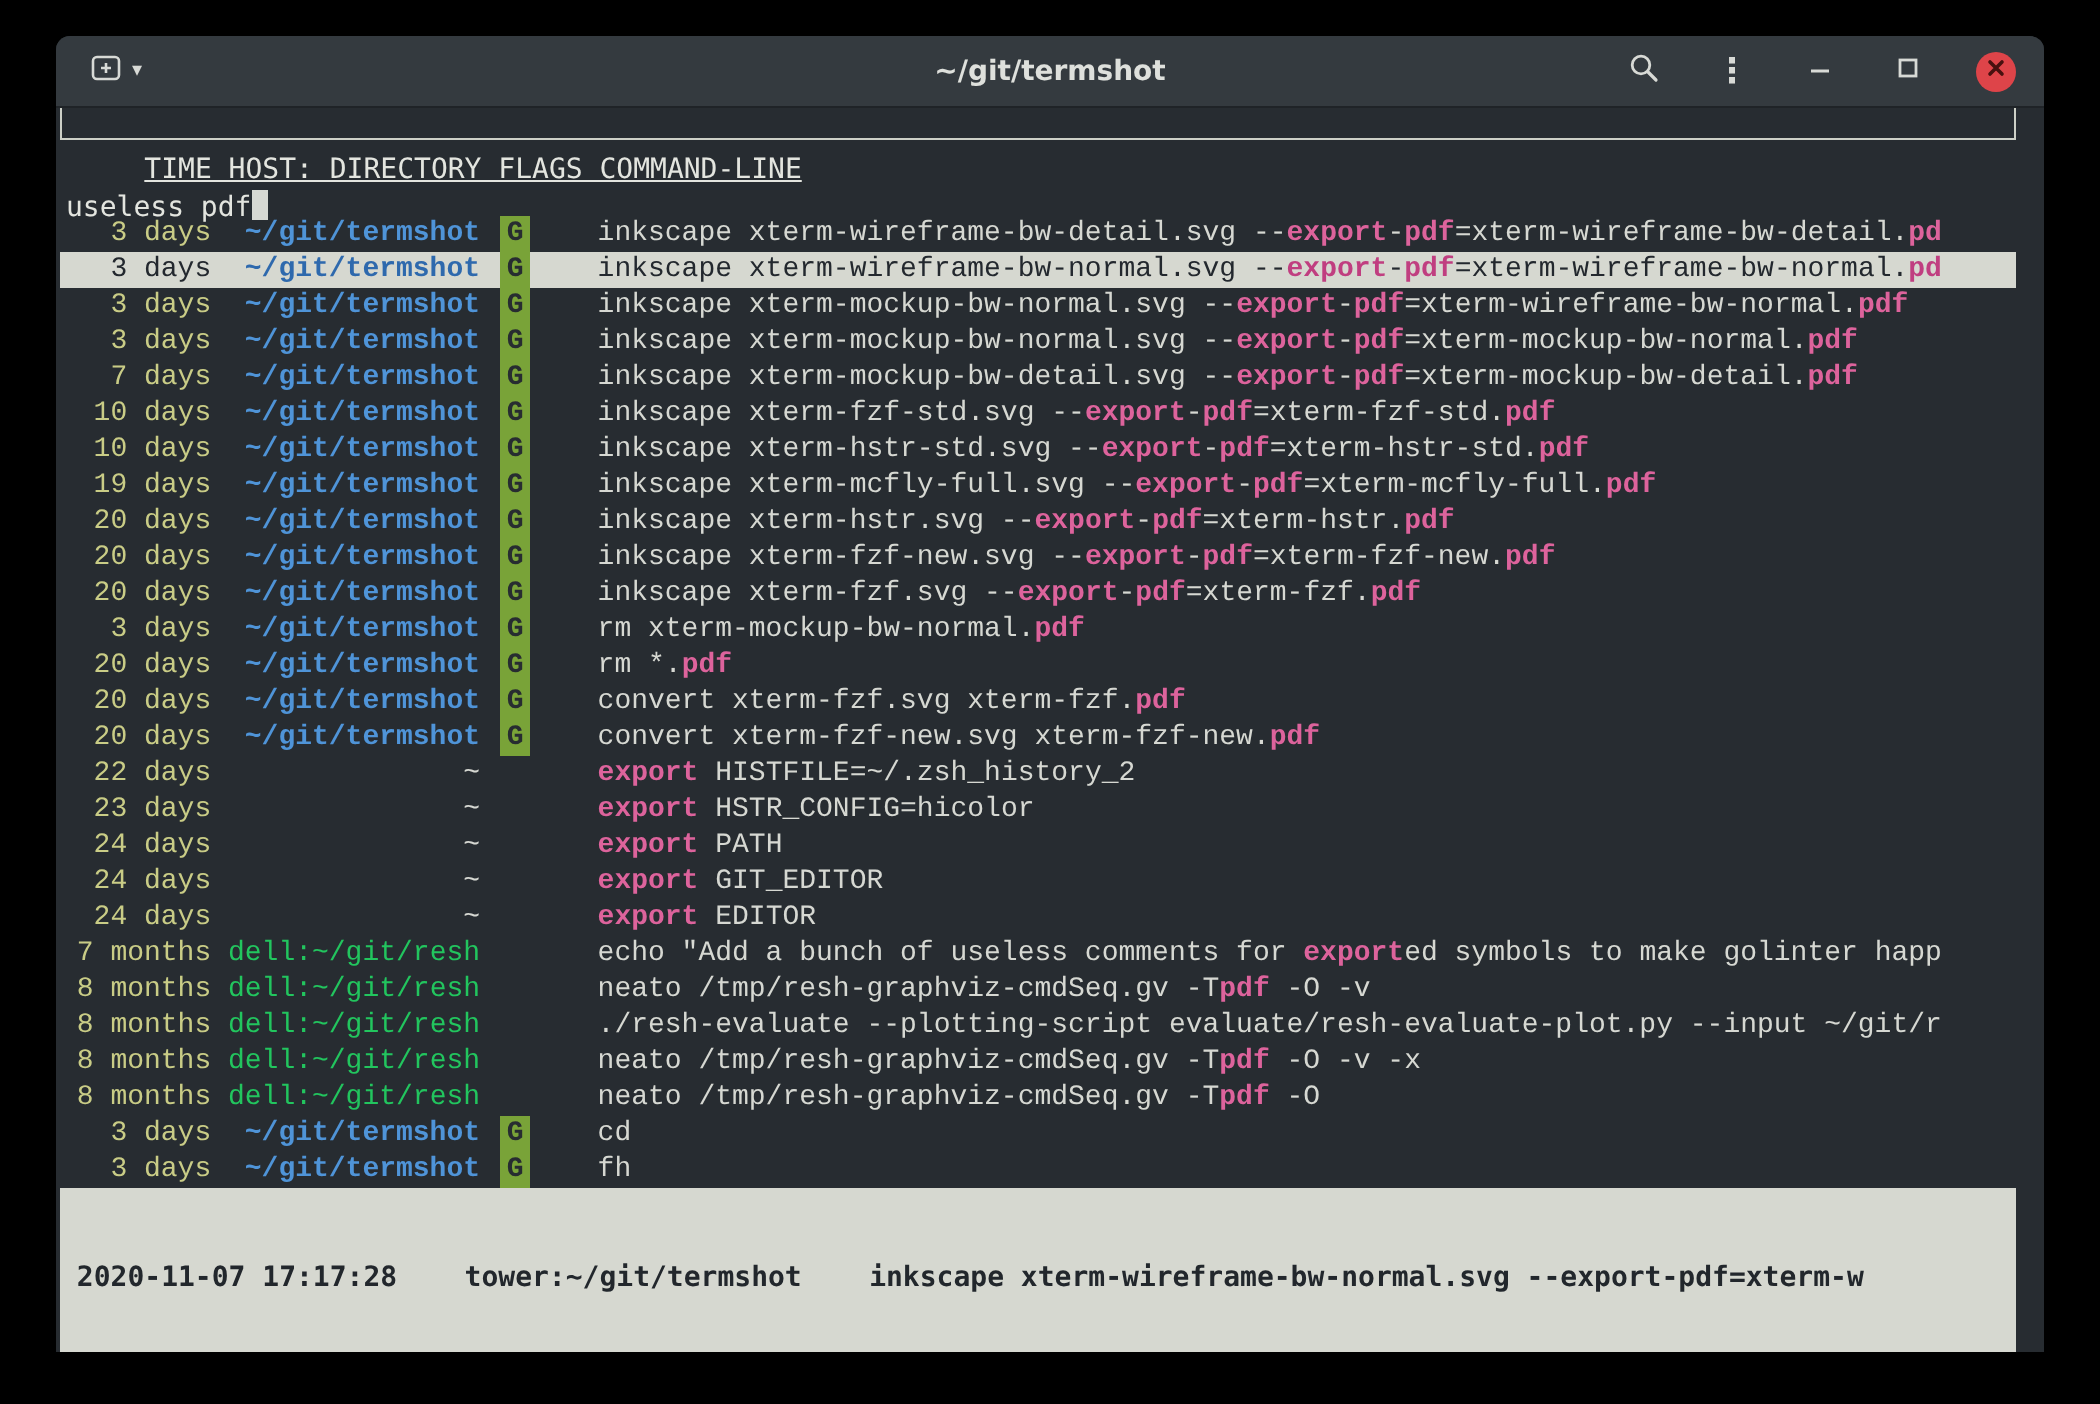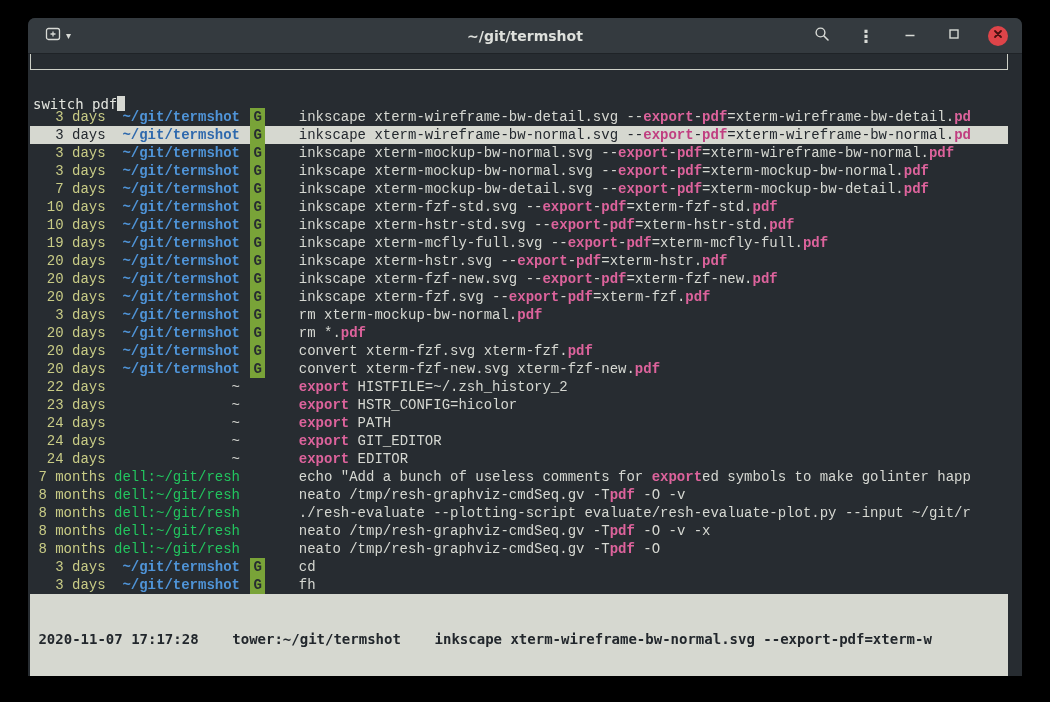--- a/index.html
+++ b/index.html
@@ -127,24 +127,24 @@
             </svg>
           </span>
         </button>
       </div>
     </div>
 
     <div class="terminal">
 
       <div class="search-panel">
         <span class="search-title">RESH CLI - CONTEXTUAL MODE - (CTRL+R to switch to RAW MODE)</span>
-        <div class="search-line"><span>switch pdf</span><span class="cursor"></span></div>
+        <div class="search-line"><span>useless pdf</span><span class="cursor"></span></div>
       </div>
 
-      <div class="hist-header"><span class="hdr-pad">     </span></div>
+      <div class="hist-header"><span class="hdr-pad">     </span><span class="hdr-text">TIME HOST: DIRECTORY FLAGS COMMAND-LINE</span></div>
 
       <div class="history" id="history-rows"><div class="hrow"><span class="col-time">3 days</span><span class="col-dir local">~/git/termshot</span><span class="col-flags"><span class="flag-badge">G</span></span><span class="col-cmd"><span>inkscape xterm-wireframe-bw-detail.svg --</span><span class="match">export</span><span>-</span><span class="match">pdf</span><span>=xterm-wireframe-bw-detail.</span><span class="match">pd</span></span></div><div class="hrow selected"><span class="col-time">3 days</span><span class="col-dir local">~/git/termshot</span><span class="col-flags"><span class="flag-badge">G</span></span><span class="col-cmd"><span>inkscape xterm-wireframe-bw-normal.svg --</span><span class="match">export</span><span>-</span><span class="match">pdf</span><span>=xterm-wireframe-bw-normal.</span><span class="match">pd</span></span></div><div class="hrow"><span class="col-time">3 days</span><span class="col-dir local">~/git/termshot</span><span class="col-flags"><span class="flag-badge">G</span></span><span class="col-cmd"><span>inkscape xterm-mockup-bw-normal.svg --</span><span class="match">export</span><span>-</span><span class="match">pdf</span><span>=xterm-wireframe-bw-normal.</span><span class="match">pdf</span></span></div><div class="hrow"><span class="col-time">3 days</span><span class="col-dir local">~/git/termshot</span><span class="col-flags"><span class="flag-badge">G</span></span><span class="col-cmd"><span>inkscape xterm-mockup-bw-normal.svg --</span><span class="match">export</span><span>-</span><span class="match">pdf</span><span>=xterm-mockup-bw-normal.</span><span class="match">pdf</span></span></div><div class="hrow"><span class="col-time">7 days</span><span class="col-dir local">~/git/termshot</span><span class="col-flags"><span class="flag-badge">G</span></span><span class="col-cmd"><span>inkscape xterm-mockup-bw-detail.svg --</span><span class="match">export</span><span>-</span><span class="match">pdf</span><span>=xterm-mockup-bw-detail.</span><span class="match">pdf</span></span></div><div class="hrow"><span class="col-time">10 days</span><span class="col-dir local">~/git/termshot</span><span class="col-flags"><span class="flag-badge">G</span></span><span class="col-cmd"><span>inkscape xterm-fzf-std.svg --</span><span class="match">export</span><span>-</span><span class="match">pdf</span><span>=xterm-fzf-std.</span><span class="match">pdf</span></span></div><div class="hrow"><span class="col-time">10 days</span><span class="col-dir local">~/git/termshot</span><span class="col-flags"><span class="flag-badge">G</span></span><span class="col-cmd"><span>inkscape xterm-hstr-std.svg --</span><span class="match">export</span><span>-</span><span class="match">pdf</span><span>=xterm-hstr-std.</span><span class="match">pdf</span></span></div><div class="hrow"><span class="col-time">19 days</span><span class="col-dir local">~/git/termshot</span><span class="col-flags"><span class="flag-badge">G</span></span><span class="col-cmd"><span>inkscape xterm-mcfly-full.svg --</span><span class="match">export</span><span>-</span><span class="match">pdf</span><span>=xterm-mcfly-full.</span><span class="match">pdf</span></span></div><div class="hrow"><span class="col-time">20 days</span><span class="col-dir local">~/git/termshot</span><span class="col-flags"><span class="flag-badge">G</span></span><span class="col-cmd"><span>inkscape xterm-hstr.svg --</span><span class="match">export</span><span>-</span><span class="match">pdf</span><span>=xterm-hstr.</span><span class="match">pdf</span></span></div><div class="hrow"><span class="col-time">20 days</span><span class="col-dir local">~/git/termshot</span><span class="col-flags"><span class="flag-badge">G</span></span><span class="col-cmd"><span>inkscape xterm-fzf-new.svg --</span><span class="match">export</span><span>-</span><span class="match">pdf</span><span>=xterm-fzf-new.</span><span class="match">pdf</span></span></div><div class="hrow"><span class="col-time">20 days</span><span class="col-dir local">~/git/termshot</span><span class="col-flags"><span class="flag-badge">G</span></span><span class="col-cmd"><span>inkscape xterm-fzf.svg --</span><span class="match">export</span><span>-</span><span class="match">pdf</span><span>=xterm-fzf.</span><span class="match">pdf</span></span></div><div class="hrow"><span class="col-time">3 days</span><span class="col-dir local">~/git/termshot</span><span class="col-flags"><span class="flag-badge">G</span></span><span class="col-cmd"><span>rm xterm-mockup-bw-normal.</span><span class="match">pdf</span></span></div><div class="hrow"><span class="col-time">20 days</span><span class="col-dir local">~/git/termshot</span><span class="col-flags"><span class="flag-badge">G</span></span><span class="col-cmd"><span>rm *.</span><span class="match">pdf</span></span></div><div class="hrow"><span class="col-time">20 days</span><span class="col-dir local">~/git/termshot</span><span class="col-flags"><span class="flag-badge">G</span></span><span class="col-cmd"><span>convert xterm-fzf.svg xterm-fzf.</span><span class="match">pdf</span></span></div><div class="hrow"><span class="col-time">20 days</span><span class="col-dir local">~/git/termshot</span><span class="col-flags"><span class="flag-badge">G</span></span><span class="col-cmd"><span>convert xterm-fzf-new.svg xterm-fzf-new.</span><span class="match">pdf</span></span></div><div class="hrow"><span class="col-time">22 days</span><span class="col-dir home">~</span><span class="col-flags"></span><span class="col-cmd"><span class="match">export</span><span> HISTFILE=~/.zsh_history_2</span></span></div><div class="hrow"><span class="col-time">23 days</span><span class="col-dir home">~</span><span class="col-flags"></span><span class="col-cmd"><span class="match">export</span><span> HSTR_CONFIG=hicolor</span></span></div><div class="hrow"><span class="col-time">24 days</span><span class="col-dir home">~</span><span class="col-flags"></span><span class="col-cmd"><span class="match">export</span><span> PATH</span></span></div><div class="hrow"><span class="col-time">24 days</span><span class="col-dir home">~</span><span class="col-flags"></span><span class="col-cmd"><span class="match">export</span><span> GIT_EDITOR</span></span></div><div class="hrow"><span class="col-time">24 days</span><span class="col-dir home">~</span><span class="col-flags"></span><span class="col-cmd"><span class="match">export</span><span> EDITOR</span></span></div><div class="hrow"><span class="col-time">7 months</span><span class="col-dir remote">dell:~/git/resh</span><span class="col-flags"></span><span class="col-cmd"><span>echo "Add a bunch of useless comments for </span><span class="match">export</span><span>ed symbols to make golinter happ</span></span></div><div class="hrow"><span class="col-time">8 months</span><span class="col-dir remote">dell:~/git/resh</span><span class="col-flags"></span><span class="col-cmd"><span>neato /tmp/resh-graphviz-cmdSeq.gv -T</span><span class="match">pdf</span><span> -O -v</span></span></div><div class="hrow"><span class="col-time">8 months</span><span class="col-dir remote">dell:~/git/resh</span><span class="col-flags"></span><span class="col-cmd"><span>./resh-evaluate --plotting-script evaluate/resh-evaluate-plot.py --input ~/git/r</span></span></div><div class="hrow"><span class="col-time">8 months</span><span class="col-dir remote">dell:~/git/resh</span><span class="col-flags"></span><span class="col-cmd"><span>neato /tmp/resh-graphviz-cmdSeq.gv -T</span><span class="match">pdf</span><span> -O -v -x</span></span></div><div class="hrow"><span class="col-time">8 months</span><span class="col-dir remote">dell:~/git/resh</span><span class="col-flags"></span><span class="col-cmd"><span>neato /tmp/resh-graphviz-cmdSeq.gv -T</span><span class="match">pdf</span><span> -O</span></span></div><div class="hrow"><span class="col-time">3 days</span><span class="col-dir local">~/git/termshot</span><span class="col-flags"><span class="flag-badge">G</span></span><span class="col-cmd"><span>cd</span></span></div><div class="hrow"><span class="col-time">3 days</span><span class="col-dir local">~/git/termshot</span><span class="col-flags"><span class="flag-badge">G</span></span><span class="col-cmd"><span>fh</span></span></div></div>
 
       <div class="spacer"></div>
 
       <div class="detail-panel">
         <div class="dline"> 2020-11-07 17:17:28    tower:~/git/termshot    inkscape xterm-wireframe-bw-normal.svg --export-pdf=xterm-w</div>
         
       </div>
 

